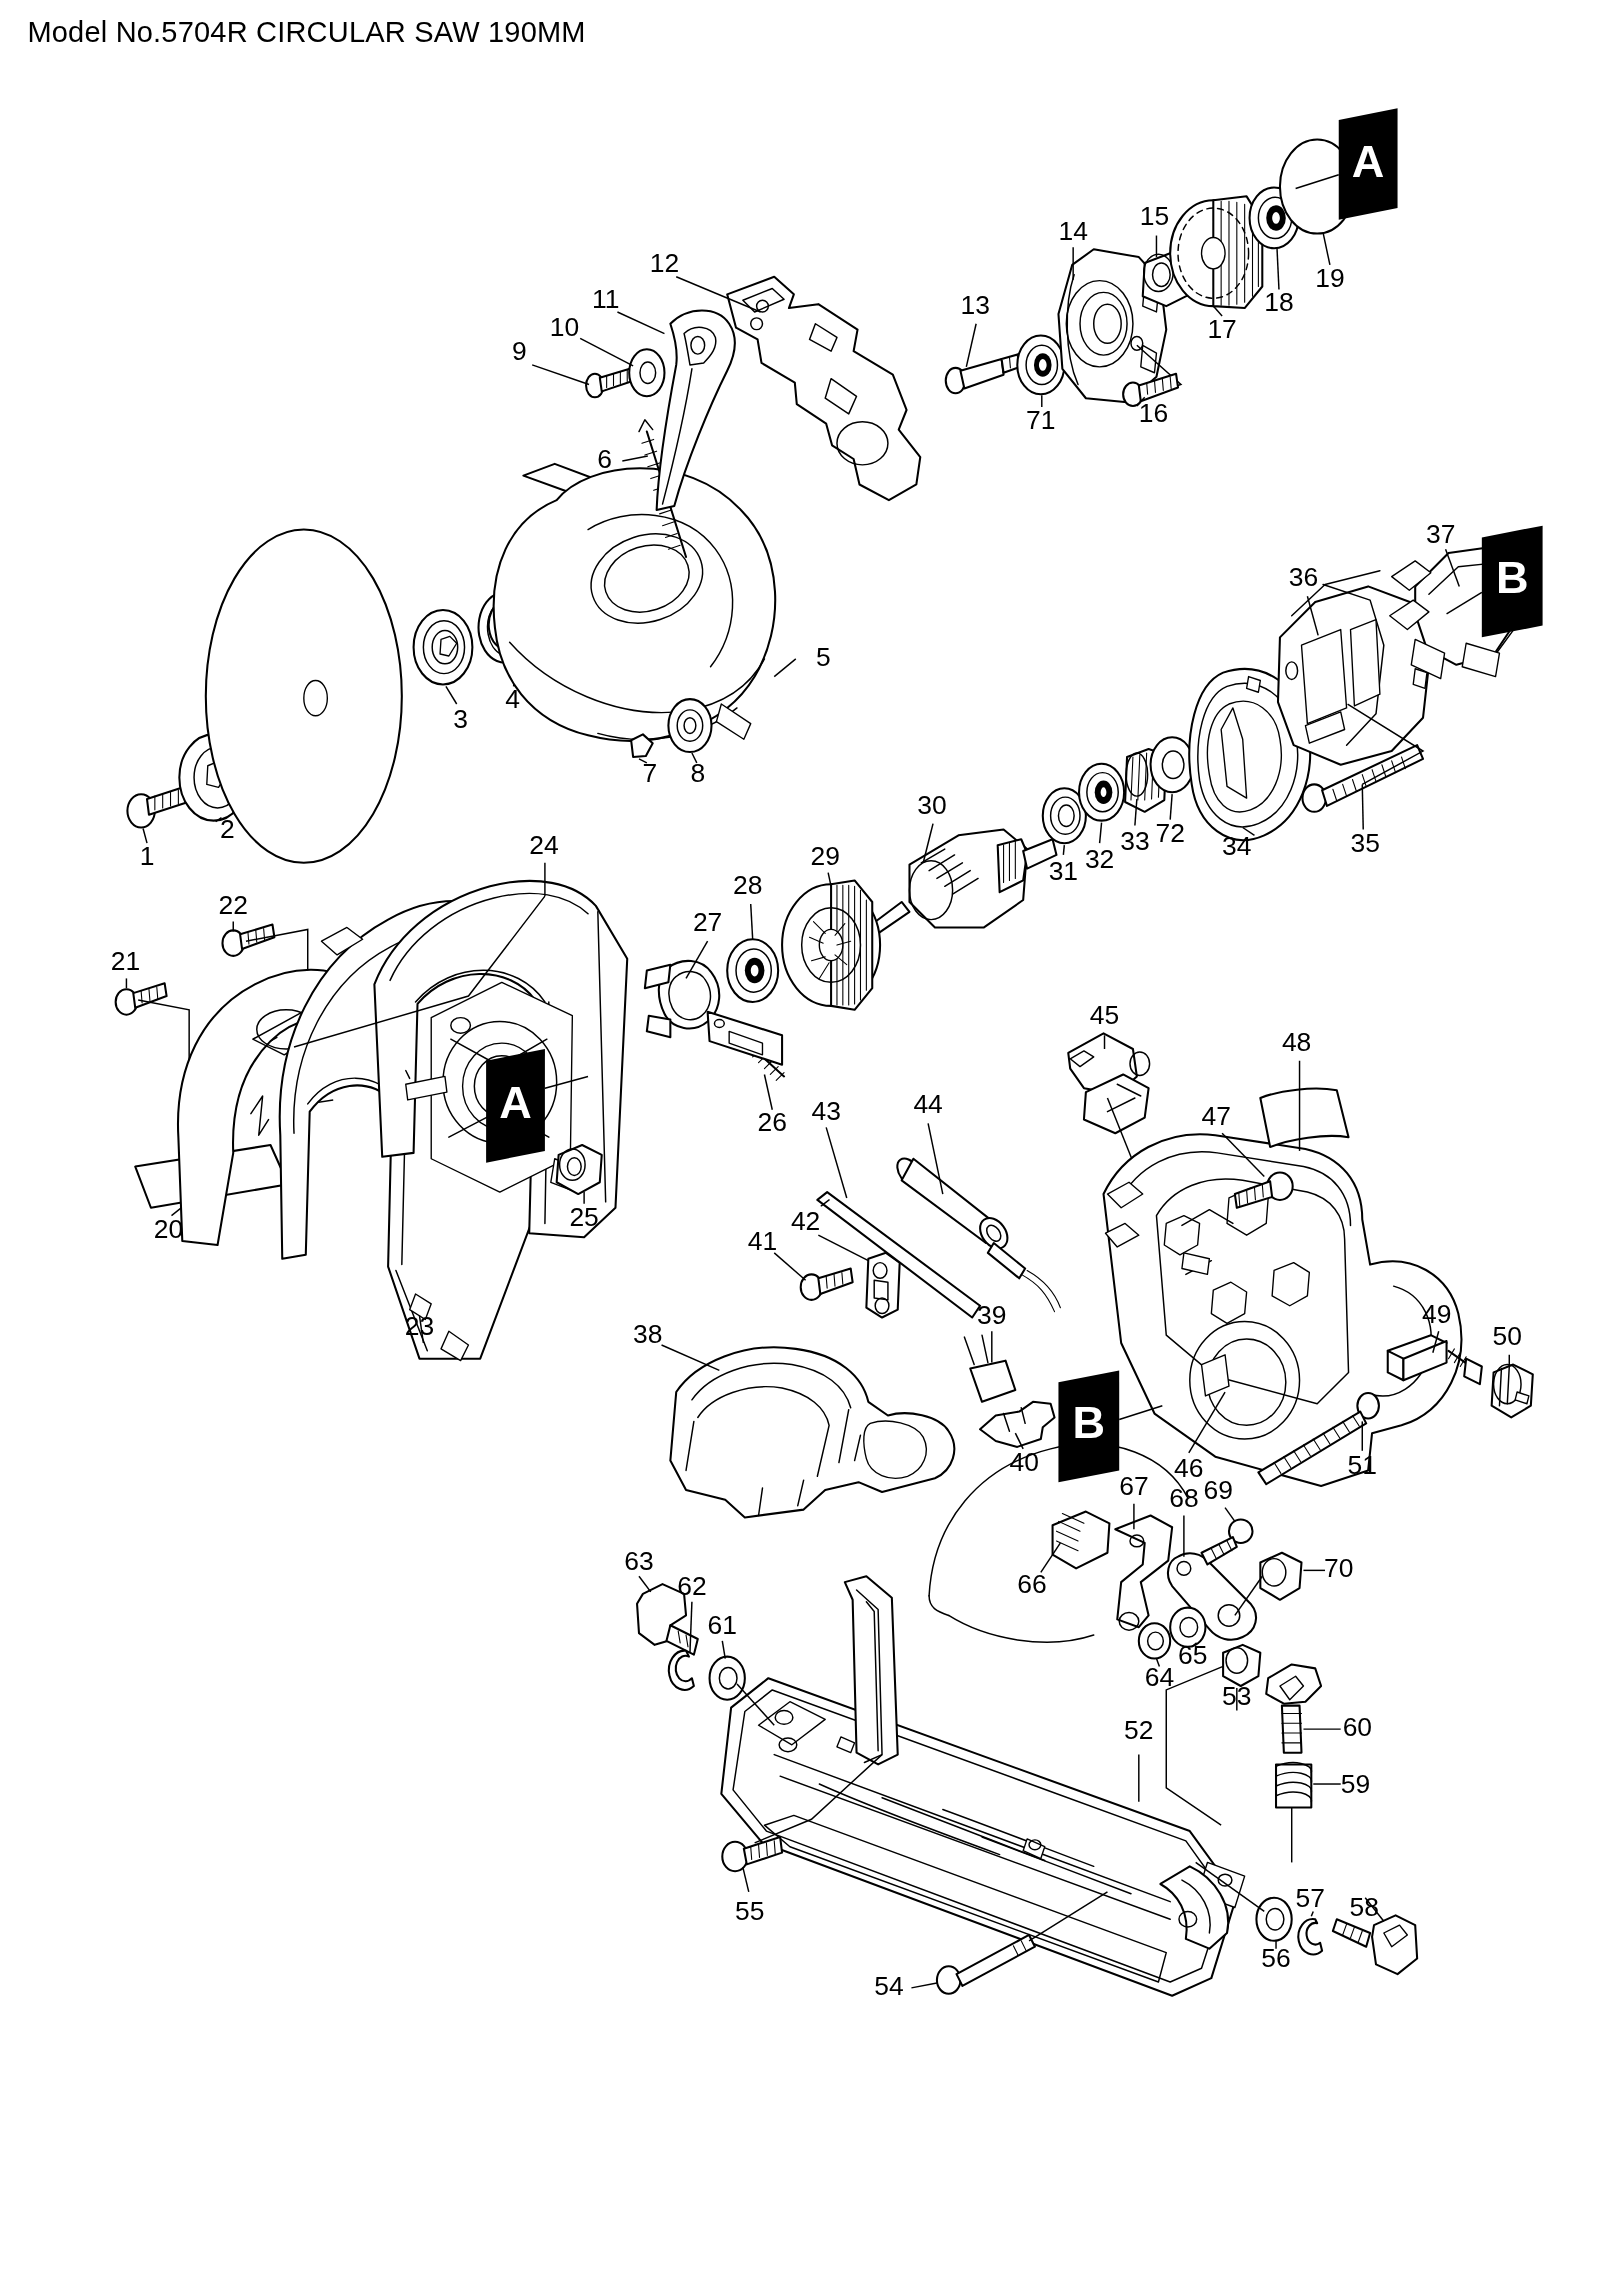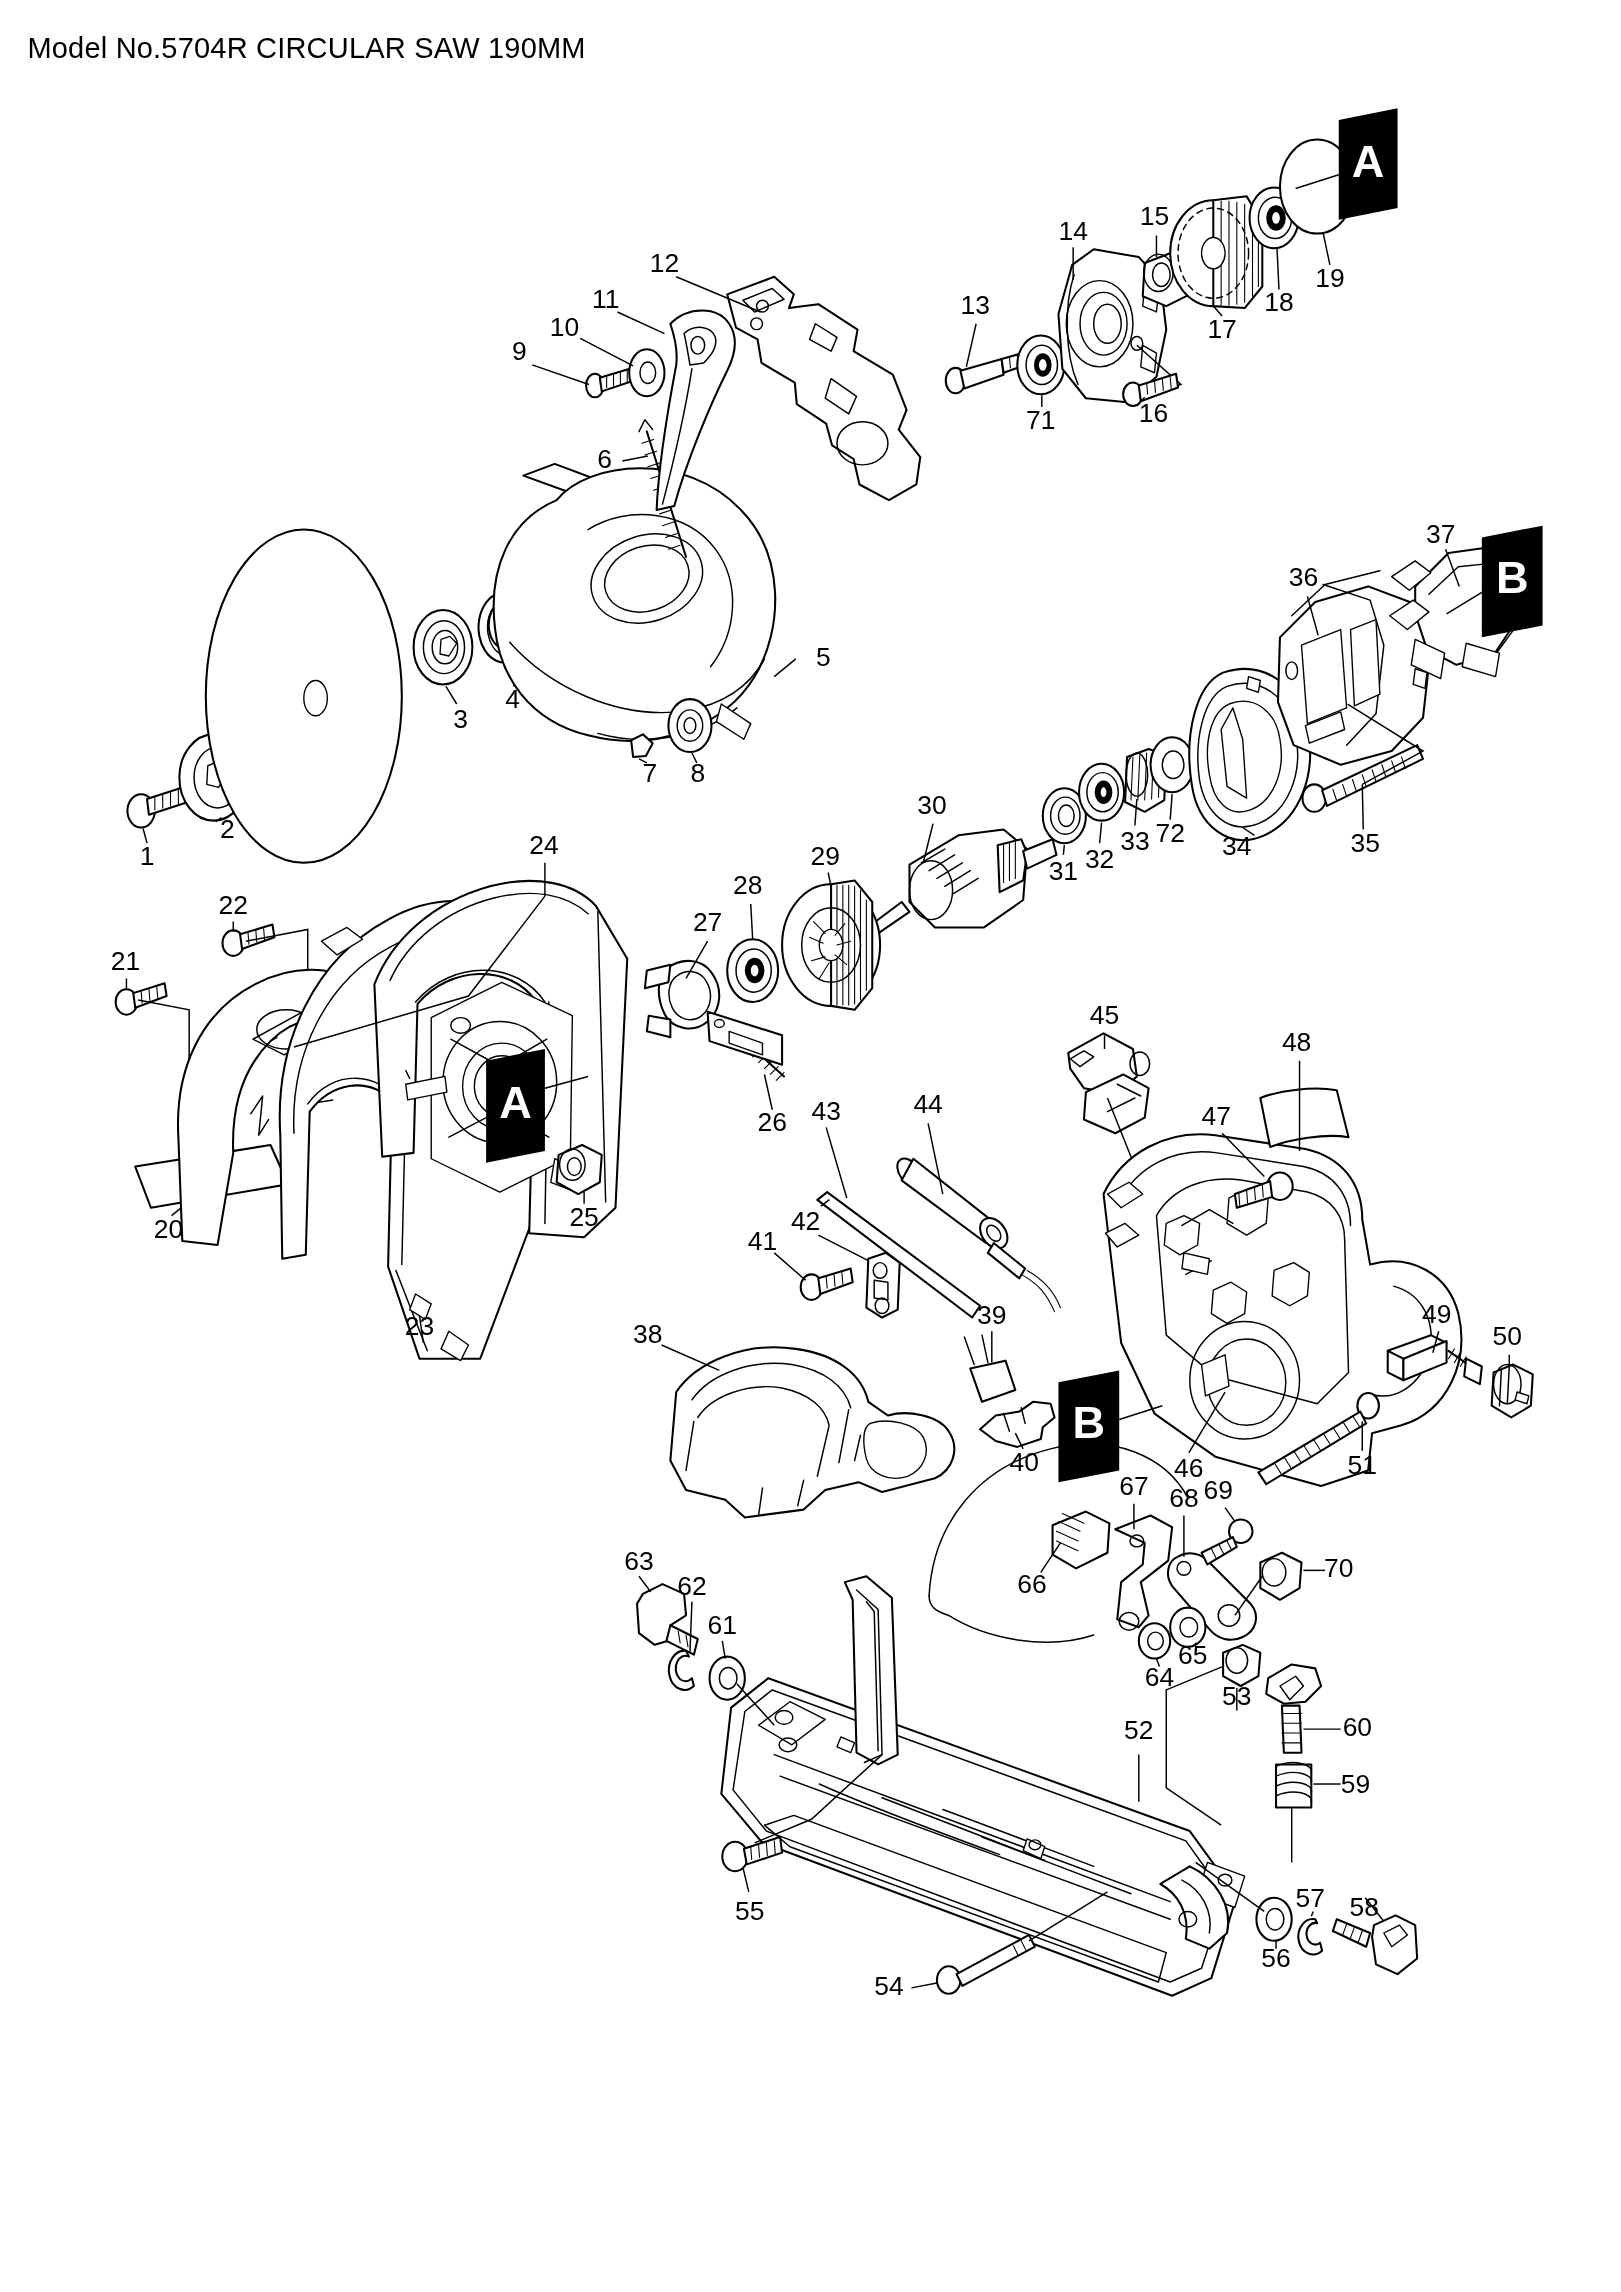--- a/index.html
+++ b/index.html
@@ -1,18 +1,18 @@
 <!DOCTYPE html>
 <html><head>
 <meta charset="utf-8">
 <style>
   html,body{margin:0;padding:0;background:#ffffff;}
   body{font-family:"Liberation Sans",sans-serif;color:#000;}
   #page{position:relative;width:1621px;height:2293px;background:#fff;overflow:hidden;}
-  #title{position:absolute;left:27.4px;top:15.7px;font-size:29px;letter-spacing:0.2px;white-space:nowrap;margin-top:16px;}
+  #title{position:absolute;left:27.4px;top:15.7px;font-size:29px;letter-spacing:0.2px;white-space:nowrap;}
   svg#art{position:absolute;left:0;top:0;width:1621px;height:2293px;}
   .ln{fill:none;stroke:#000;stroke-width:2.1;stroke-linejoin:round;stroke-linecap:round;}
   .lnT{fill:none;stroke:#000;stroke-width:1.5;stroke-linejoin:round;stroke-linecap:round;}
   .lnH{fill:none;stroke:#000;stroke-width:1.1;stroke-linecap:round;}
   .fillw{fill:#fff;stroke:#000;stroke-width:2.1;stroke-linejoin:round;}
   .fillwT{fill:#fff;stroke:#000;stroke-width:1.4;stroke-linejoin:round;}
   .fillk{fill:#000;}
   .leader{fill:none;stroke:#000;stroke-width:1.5;}
   .num{font-family:"Liberation Sans",sans-serif;font-size:27px;fill:#000;text-anchor:middle;dominant-baseline:middle;}
   .calA{font-family:"Liberation Sans",sans-serif;font-size:46px;font-weight:bold;fill:#fff;text-anchor:middle;dominant-baseline:middle;}

